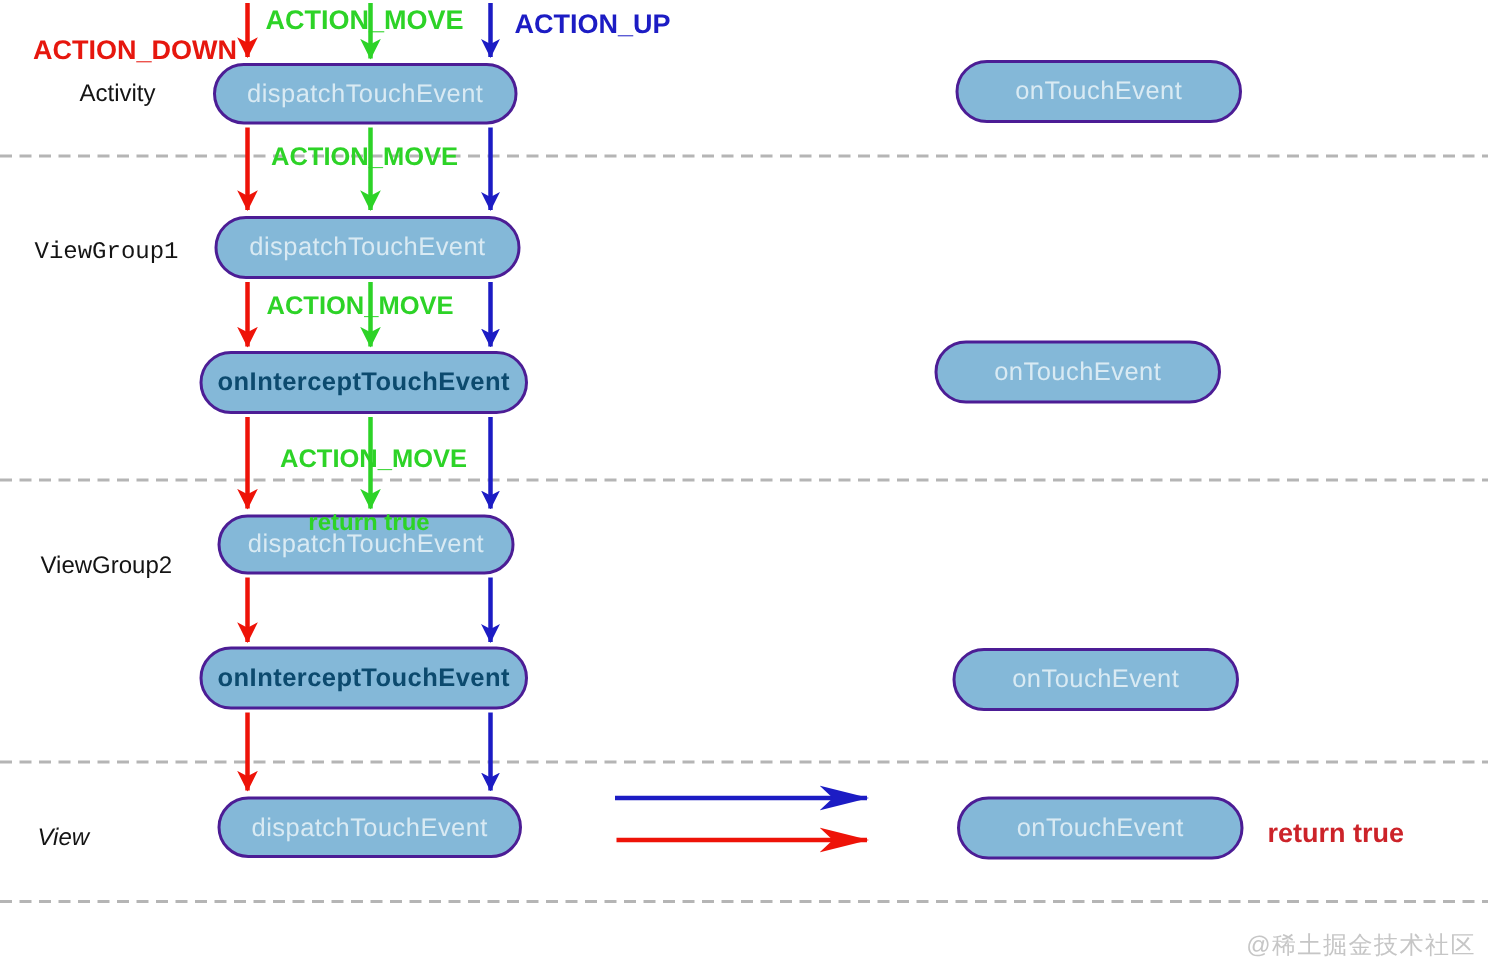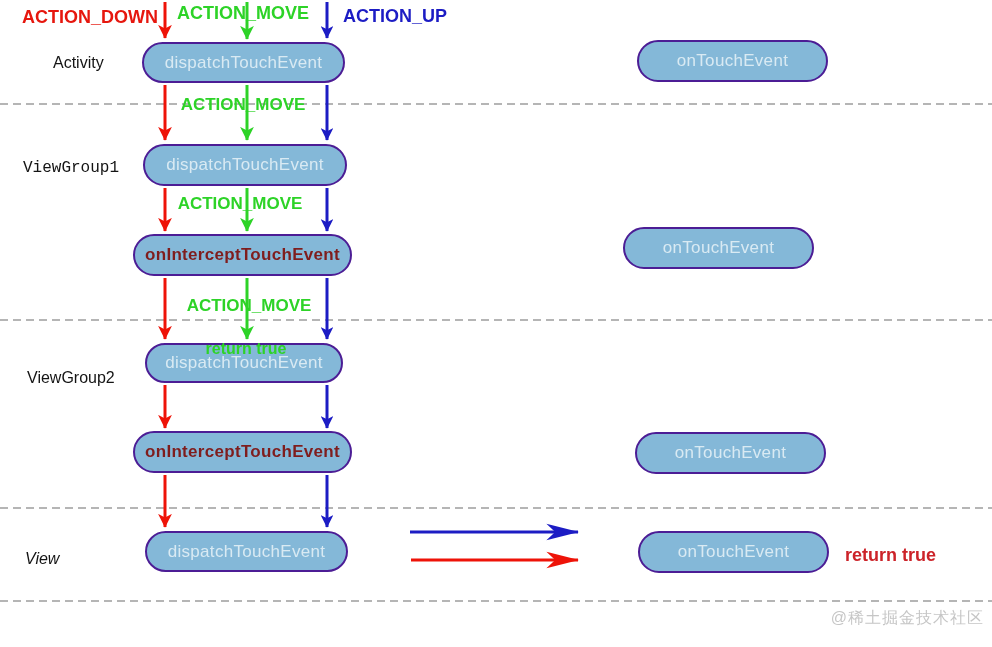--- a/index.html
+++ b/index.html
@@ -7,43 +7,43 @@
     position:relative;width:992px;height:647px;background:#ffffff;
     font-family:"Liberation Sans",sans-serif;overflow:hidden;
   }
   .arrow-layer{position:absolute;left:0;top:0;width:992px;height:647px;z-index:1;}
   .node{
     position:absolute;z-index:2;box-sizing:border-box;
     background:#84b8d8;border:2px solid #4c1d95;border-radius:22px;
     display:flex;align-items:center;justify-content:center;
     color:#d9eaf3;font-size:17px;letter-spacing:.3px;
   }
-  .node.intercept{color:#7f1d1d;font-weight:bold;font-size:17px;}
+  .node.intercept{color:#0c4a6e;font-weight:bold;font-size:17px;}
   .lane-label{
     position:absolute;z-index:3;color:#141414;font-size:16px;
     white-space:nowrap;line-height:1;
   }
   .evt-label{
     position:absolute;z-index:3;font-weight:bold;font-size:18px;
     white-space:nowrap;line-height:1;
   }
-  .evt-red{color:#e6170e;}
+  .evt-red{color:#e6170e;margin-top:16px;}
   .evt-green{color:#2dd327;}
   .evt-blue{color:#1c1cc4;}
   .mid-move{position:absolute;z-index:3;font-weight:bold;font-size:17px;color:#2dd327;white-space:nowrap;line-height:1;transform:translateX(-50%);}
   .return-green{
     position:absolute;z-index:4;font-weight:bold;font-size:16px;color:#2dd327;
     white-space:nowrap;line-height:1;transform:translateX(-50%);
   }
   .return-red{
     position:absolute;z-index:3;font-weight:bold;font-size:18px;color:#cc2329;
     white-space:nowrap;line-height:1;
   }
   .watermark{
-    position:absolute;z-index:3;right:8px;bottom:18px;
+    position:absolute;z-index:3;right:8px;bottom:6px;
     color:#c6c6c6;font-size:16px;letter-spacing:1px;white-space:nowrap;
   }
 </style>
 </head>
 <body>
 
 <div class="canvas">
 
   <svg class="arrow-layer" width="992" height="647" viewBox="0 0 992 647">
     <defs>

